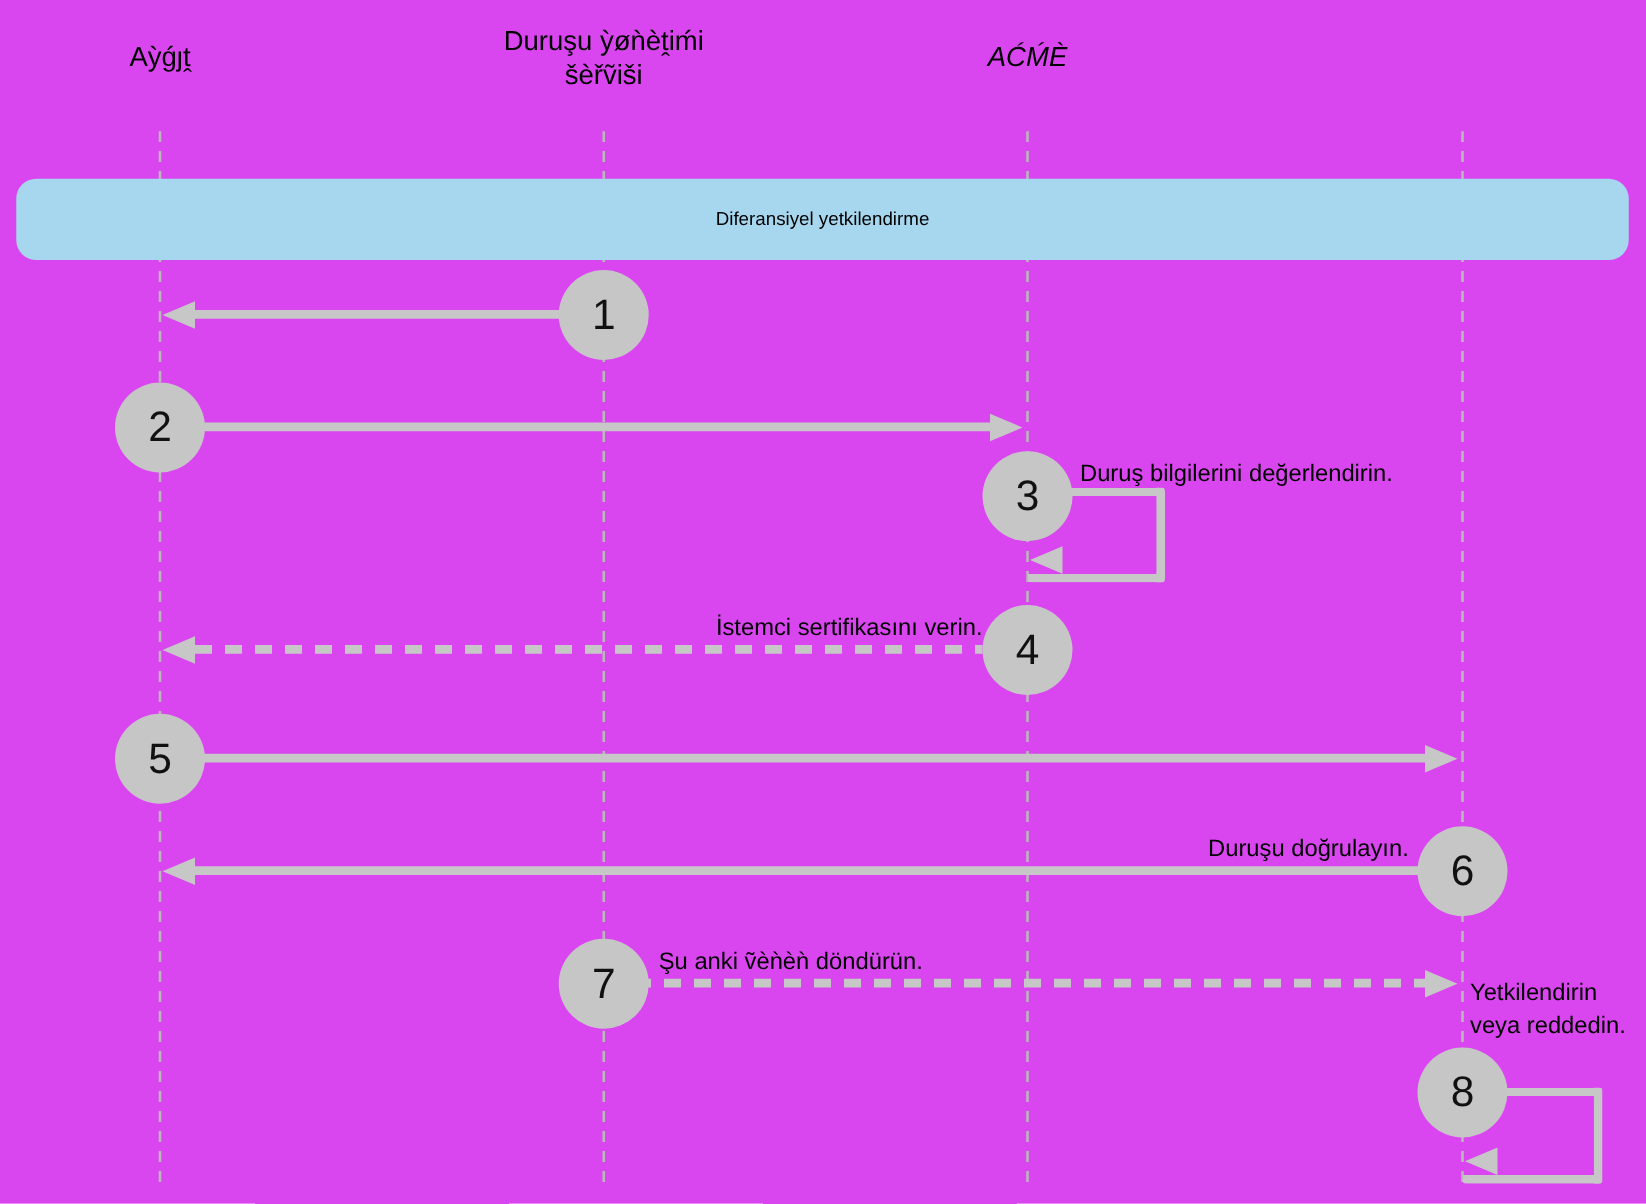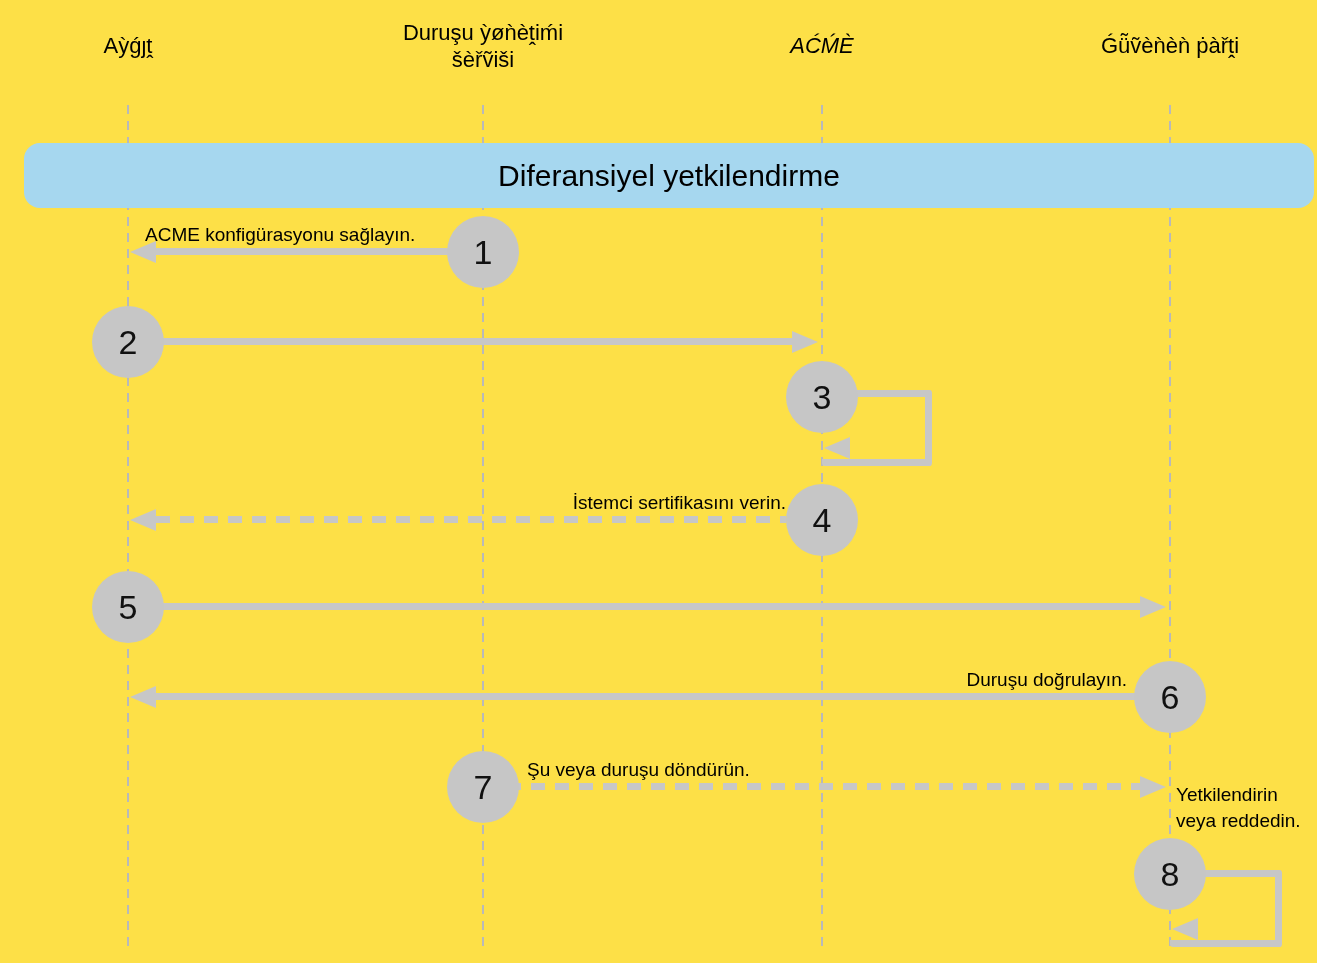--- a/index.html
+++ b/index.html
@@ -1,32 +1,32 @@
 <!DOCTYPE html>
 <html><head>
 <meta charset="utf-8">
 <style>
   html,body{margin:0;padding:0;background:#ffffff;}
   .canvas{
-    position:relative;width:1317px;height:963px;background:#fde047;
+    position:relative;width:1317px;height:963px;background:#d946ef;
     font-family:"Liberation Sans",sans-serif;overflow:hidden;
     --arrow:#c7c7c7;--circle:#c6c6c6;--lifeline:#b9b9b9;--banner:#a6d7ef;--ink:#000;
   }
   .lifeline{
     position:absolute;top:105px;height:845px;width:2px;
     background:repeating-linear-gradient(to bottom,var(--lifeline) 0 9px,transparent 9px 16px);
   }
   .ll-label{
     position:absolute;text-align:center;font-size:22px;line-height:27px;color:var(--ink);
   }
   .banner{
-    position:absolute;left:24px;top:143px;width:1290px;height:65px;
+    position:absolute;left:13px;top:143px;width:1290px;height:65px;
     background:var(--banner);border-radius:16px;
     display:flex;align-items:center;justify-content:center;
-    font-size:30px;color:var(--ink);
+    font-size:15px;color:var(--ink);
   }
   .shaft{position:absolute;height:7px;background:var(--arrow);}
   .shaft.dashed{
     background:repeating-linear-gradient(to right,var(--arrow) 0 14px,transparent 14px 24px);
   }
   .head{position:absolute;width:0;height:0;border-top:11px solid transparent;border-bottom:11px solid transparent;}
   .head.left{border-right:26px solid var(--arrow);}
   .head.right{border-left:26px solid var(--arrow);}
   .badge{
     position:absolute;width:72px;height:72px;border-radius:50%;background:var(--circle);
@@ -47,54 +47,53 @@
 <div class="canvas" style="--banner: #a6d7ef; --arrow: #c7c7c7; --circle: #c6c6c6; --lifeline: #b9b9b9; --ink: #000000;">
 
   <div class="lifeline" style="left:127px;"></div>
   <div class="lifeline" style="left:482px;"></div>
   <div class="lifeline" style="left:821px;"></div>
   <div class="lifeline" style="left:1169px;"></div>
 
   <div class="ll-label" style="left:48px;top:32px;width:160px;">Aỳǵȷṱ</div>
   <div class="ll-label" style="left:383px;top:19px;width:200px;">Duruşu ỳøǹèṱiḿi šèřṽiši</div>
   <div class="ll-label" style="left:742px;top:32px;width:160px;font-style:italic;">AĆḾÈ</div>
-  <div class="ll-label" style="left:1055px;top:32px;width:230px;">Ǵü̃ṽèǹèǹ ṗàřṱi</div>
 
   <div class="banner">
     <span>Diferansiyel yetkilendirme</span>
   </div>
 
-  <div class="lbl" style="left:145px;top:222px;">ACME konfigürasyonu sağlayın.</div>
   <div class="shaft" style="left:156px;top:248px;width:327px;"></div>
   <div class="head left" style="left:130px;top:241px;"></div>
   <div class="badge" style="left:447px;top:216px;">1</div>
 
   <div class="shaft" style="left:128px;top:338px;width:664px;"></div>
   <div class="head right" style="left:792px;top:331px;"></div>
   <div class="badge" style="left:92px;top:306px;">2</div>
 
+  <div class="lbl" style="left:864px;top:367px;">Duruş bilgilerini değerlendirin.</div>
   <div class="loop" style="left:822px;top:390px;width:103px;height:62px;"></div>
   <div class="head left" style="left:824px;top:437px;"></div>
   <div class="badge" style="left:786px;top:361px;">3</div>
 
   <div class="lbl r" style="right:531px;top:490px;">İstemci sertifikasını verin.</div>
   <div class="shaft dashed" style="left:156px;top:516px;width:630px;"></div>
   <div class="head left" style="left:130px;top:509px;"></div>
   <div class="badge" style="left:786px;top:484px;">4</div>
 
   <div class="shaft" style="left:128px;top:603px;width:1012px;"></div>
   <div class="head right" style="left:1140px;top:596px;"></div>
   <div class="badge" style="left:92px;top:571px;">5</div>
 
   <div class="lbl r" style="right:190px;top:667px;">Duruşu doğrulayın.</div>
   <div class="shaft" style="left:156px;top:693px;width:1014px;"></div>
   <div class="head left" style="left:130px;top:686px;"></div>
   <div class="badge" style="left:1134px;top:661px;">6</div>
 
-  <div class="lbl" style="left:527px;top:757px;">Şu veya duruşu döndürün.</div>
+  <div class="lbl" style="left:527px;top:757px;">Şu anki ṽèǹèǹ döndürün.</div>
   <div class="shaft dashed" style="left:483px;top:783px;width:657px;"></div>
   <div class="head right" style="left:1140px;top:776px;"></div>
   <div class="badge" style="left:447px;top:751px;">7</div>
 
   <div class="lbl wrap" style="left:1176px;top:782px;width:145px;">Yetkilendirin veya reddedin.</div>
   <div class="loop" style="left:1170px;top:870px;width:105px;height:63px;"></div>
   <div class="head left" style="left:1172px;top:918px;"></div>
   <div class="badge" style="left:1134px;top:838px;">8</div>
 
 </div>

